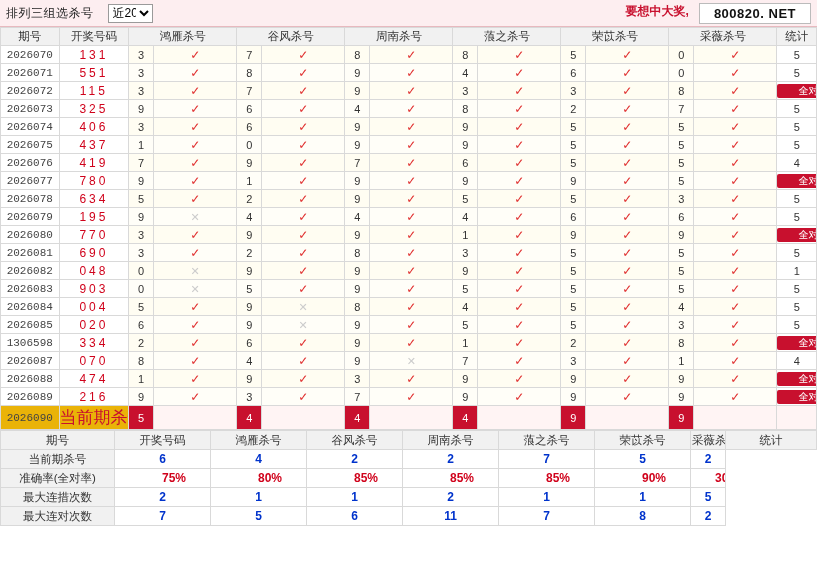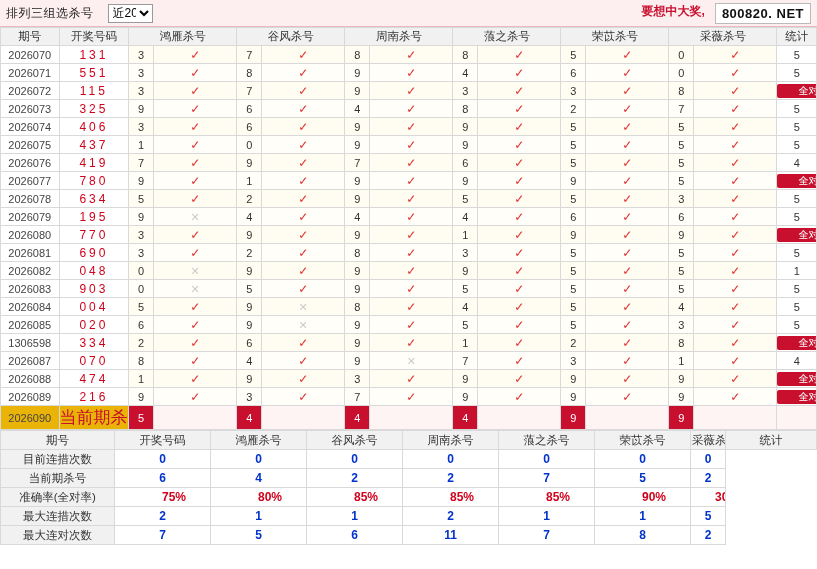--- a/index.html
+++ b/index.html
@@ -50,21 +50,21 @@
     color: #c8102e;
     font-size: 12px;
     font-weight: bold;
   }
   .domain-box {
     background: #fff;
     border: 1px solid #bbb;
     font-size: 13px;
     font-weight: bold;
     color: #111;
-    padding: 2px 6px;
+    padding: 2px 14px;
     letter-spacing: 0.5px;
   }
   
   table.grid {
     border-collapse: collapse;
     width: 817px;
     table-layout: fixed;
     font-size: 11px;
   }
   table.grid td, table.grid th {
@@ -83,21 +83,21 @@
     font-size: 11.5px;
     height: 19px;
     border: 1px solid #cfcfcf;
   }
   .col-period { width: 52px; }
   .col-code   { width: 62px; }
   .col-num    { width: 22px; }
   .col-mark   { width: 74px; }
   .col-stat   { width: 35px; }
 
-  td.period { color: #444; font-size: 11px; }
+  td.period { color: #444; font-size: 11px; font-family: Liberation Mono, monospace; }
   td.code {
     color: #d0021b;
     font-size: 12px;
     letter-spacing: 3px;
     font-weight: bold;
   }
   td.num {
     color: #333;
     font-size: 11px;
     background: #fffdf2;
@@ -588,30 +588,20 @@
         <td>谷风杀号</td>
         <td>周南杀号</td>
         <td>蒗之杀号</td>
         <td>荣苡杀号</td>
         <td>采薇杀号</td>
         <td>统计</td>
       </tr>
     </thead>
     <tbody id="stats-body">
         <tr>
-          <td class="stat-label">目前连措次数</td>
-          <td class="stat-val">0</td>
-          <td class="stat-val">0</td>
-          <td class="stat-val">0</td>
-          <td class="stat-val">0</td>
-          <td class="stat-val">0</td>
-          <td class="stat-val">0</td>
-          <td class="stat-val">0</td>
-        </tr>
-        <tr>
           <td class="stat-label">当前期杀号</td>
           <td class="stat-val">6</td>
           <td class="stat-val">4</td>
           <td class="stat-val">2</td>
           <td class="stat-val">2</td>
           <td class="stat-val">7</td>
           <td class="stat-val">5</td>
           <td class="stat-val">2</td>
         </tr>
         <tr>

